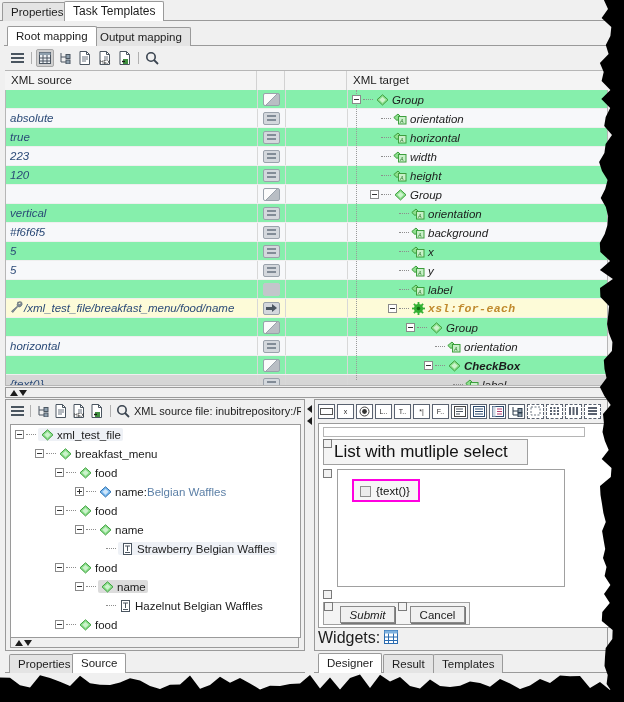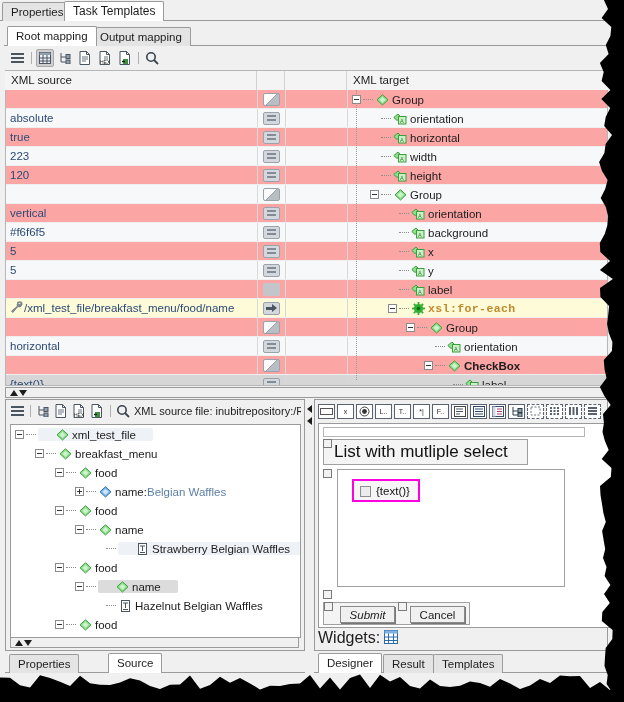--- a/index.html
+++ b/index.html
@@ -25,21 +25,21 @@
 
   
   .toolbar{height:22px;background:#f0f0f0;display:flex;align-items:center;padding:0 3px;box-sizing:border-box;}
   .tb-ico{width:18px;height:18px;display:inline-flex;align-items:center;justify-content:center;margin:0 1px;border-radius:2px;}
   .tb-ico.on{background:#cfcfcf;border:1px solid #a8a8a8;box-sizing:border-box;}
   .tb-sep{width:1px;height:12px;background:#b0b0b0;margin:0 3px;}
 
   
   .maphdr{display:flex;height:20px;background:#f4f4f4;border-top:1px solid #b6b6b6;border-bottom:1px solid #b6b6b6;}
   .maphdr .cell{line-height:19px;padding-left:6px;font-size:11.5px;color:#1c1c1c;border-right:1px solid #d2d2d2;box-sizing:border-box;}
-  .mapbody{position:relative;overflow:hidden;background:#fca5a5;}
+  .mapbody{position:relative;overflow:hidden;background:#86efac;font-style:italic;}
   .row{display:flex;height:19px;box-sizing:border-box;border-bottom:1px solid #efefef;}
   .row.alt{background:#f7f8fa;}
   .row.hl{background:#fdfbd8;}
   .row.sel{background:#d6d6d6;}
   .c-src{width:252px;box-sizing:border-box;padding-left:4px;line-height:18px;
          color:#2b4a77;font-size:11.5px;white-space:nowrap;overflow:hidden;border-right:1px solid #d8d8d8;}
   .c-mid{width:28px;box-sizing:border-box;display:flex;align-items:center;justify-content:center;border-right:1px solid #d8d8d8;}
   .c-gap{width:62px;box-sizing:border-box;border-right:1px solid #d8d8d8;}
   .c-tgt{flex:1;box-sizing:border-box;line-height:18px;white-space:nowrap;overflow:hidden;position:relative;}
 
@@ -68,21 +68,21 @@
   .dots{width:10px;height:1px;border-top:1px dotted #8d8d8d;margin-right:2px;flex:0 0 auto;}
   .ic{width:14px;height:13px;flex:0 0 auto;margin-right:3px;display:inline-flex;align-items:center;justify-content:center;}
   .tlabel{color:#1c1c1c;}
   .tlabel.bold{font-weight:bold;}
   .tlabel.xsl{font-family:"Liberation Mono","DejaVu Sans Mono",monospace;font-weight:bold;color:#c08a2e;letter-spacing:.4px;}
   .vline{position:absolute;top:0;bottom:0;width:1px;border-left:1px dotted #9a9a9a;}
 
   
   .xtree{background:#fff;border:1px solid #9a9a9a;overflow:hidden;position:relative;}
   .xrow{display:flex;align-items:center;height:19px;white-space:nowrap;font-size:11.5px;}
-  .pill{background:#dcdcdc;border-radius:2px;padding:0 17px;}
+  .pill{background:#dcdcdc;border-radius:2px;padding:0 2px;}
   .pill.light{background:#eef1f6;}
   .blue{color:#5b7fa6;}
 
   
   .splitbar{height:11px;background:#f0f0f0;border:1px solid #9a9a9a;box-sizing:border-box;display:flex;align-items:center;padding-left:4px;gap:1px;}
   .tri{width:0;height:0;border-left:4px solid transparent;border-right:4px solid transparent;}
   .tri.up{border-bottom:6px solid #1c1c1c;}
   .tri.dn{border-top:6px solid #1c1c1c;}
 
   
@@ -821,21 +821,21 @@
       <span class="tri up"></span>
       <span class="tri dn"></span>
     </div>
   </div>
 
   <div class="tabstrip" style="position:absolute;left:5px;top:652px;width:300px;height:21px;">
     <div class="base"></div>
     <div class="tab" style="left:4px;">
       <span>Properties</span>
     </div>
-    <div class="tab sel" style="left:67px;margin-left:36px;">
+    <div class="tab sel" style="left:67px;">
       <span>Source</span>
     </div>
   </div>
 
   <div style="position:absolute;left:306px;top:399px;width:8px;height:252px;background:#f0f0f0;">
     <div style="position:absolute;left:1px;top:6px;width:0;height:0;border-top:4px solid transparent;border-bottom:4px solid transparent;border-right:5px solid #1c1c1c;"></div>
     <div style="position:absolute;left:1px;top:18px;width:0;height:0;border-top:4px solid transparent;border-bottom:4px solid transparent;border-right:5px solid #1c1c1c;"></div>
   </div>
 
   <div style="position:absolute;left:314px;top:399px;width:294px;height:252px;background:#f0f0f0;border:1px solid #9a9a9a;box-sizing:border-box;">

